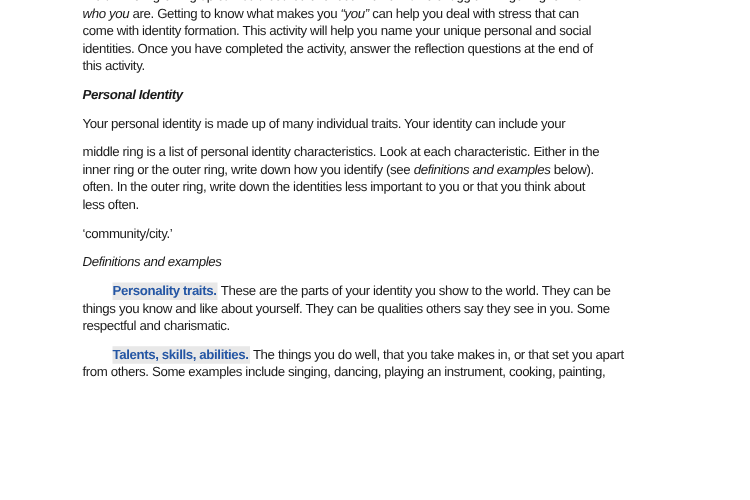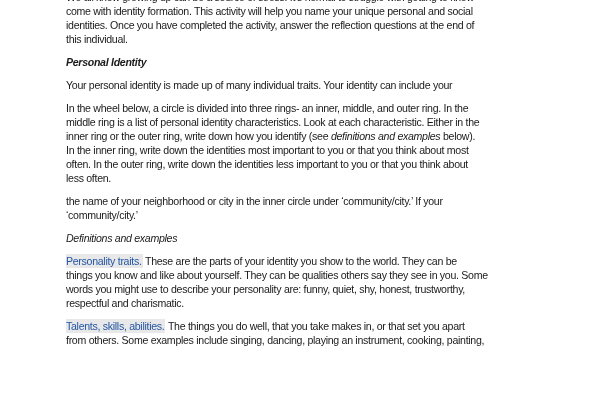--- a/index.html
+++ b/index.html
@@ -32,60 +32,58 @@
     height: 14px;
     line-height: 14px;
     white-space: nowrap;
   }
   .seg { font-style: normal; font-weight: 400; }
   .seg.i { font-style: italic; }
   .seg.bi { font-style: italic; font-weight: 700; text-align: right; }
   .seg.hl {
     color: var(--term-color, #2456a4);
     background: var(--highlight-bg, #e8e8e8);
-    font-weight: 400;
+    font-weight: 700;
     padding: 1px 1px 1px 0;
+    margin-left: 24px;
   }
 </style>
 </head>
 <body>
 
 <div class="page" style="--page-bg: #ffffff; --body-color: #1a1a1a; --term-color: #2456a4; --highlight-bg: #e8e8e8;">
   <div class="doc" id="doc-root">
       <div class="block">
         <div class="line"><span class="seg">We all know growing up can be a source of stress. It’s normal to struggle with getting to know</span></div>
+        <div class="line"><span class="seg i">who you</span><span class="seg"> are. Getting to know what makes you </span><span class="seg i">“you”</span><span class="seg"> can help you deal with stress that can</span></div>
         <div class="line"><span class="seg">come with identity formation. This activity will help you name your unique personal and social</span></div>
         <div class="line"><span class="seg">identities. Once you have completed the activity, answer the reflection questions at the end of</span></div>
-        <div class="line"><span class="seg">this individual.</span></div>
+        <div class="line"><span class="seg">this activity.</span></div>
       </div>
       <div class="block">
         <div class="line"><span class="seg bi">Personal Identity</span></div>
       </div>
       <div class="block">
         <div class="line"><span class="seg">Your personal identity is made up of many individual traits. Your identity can include your</span></div>
       </div>
       <div class="block">
-        <div class="line"><span class="seg">In the wheel below, a circle is divided into three rings- an inner, middle, and outer ring. In the</span></div>
         <div class="line"><span class="seg">middle ring is a list of personal identity characteristics. Look at each characteristic. Either in the</span></div>
         <div class="line"><span class="seg">inner ring or the outer ring, write down how you identify (see </span><span class="seg i">definitions and examples</span><span class="seg"> below).</span></div>
-        <div class="line"><span class="seg">In the inner ring, write down the identities most important to you or that you think about most</span></div>
         <div class="line"><span class="seg">often. In the outer ring, write down the identities less important to you or that you think about</span></div>
         <div class="line"><span class="seg">less often.</span></div>
       </div>
       <div class="block">
-        <div class="line"><span class="seg">the name of your neighborhood or city in the inner circle under ‘community/city.’ If your</span></div>
         <div class="line"><span class="seg">‘community/city.’</span></div>
       </div>
       <div class="block">
         <div class="line"><span class="seg i">Definitions and examples</span></div>
       </div>
       <div class="block">
         <div class="line"><span class="seg hl">Personality traits.</span><span class="seg"> These are the parts of your identity you show to the world. They can be</span></div>
         <div class="line"><span class="seg">things you know and like about yourself. They can be qualities others say they see in you. Some</span></div>
-        <div class="line"><span class="seg">words you might use to describe your personality are: funny, quiet, shy, honest, trustworthy,</span></div>
         <div class="line"><span class="seg">respectful and charismatic.</span></div>
       </div>
       <div class="block">
         <div class="line"><span class="seg hl">Talents, skills, abilities.</span><span class="seg"> The things you do well, that you take makes in, or that set you apart</span></div>
         <div class="line"><span class="seg">from others. Some examples include singing, dancing, playing an instrument, cooking, painting,</span></div>
       </div>
     </div>
 </div>
 
 </body></html>

